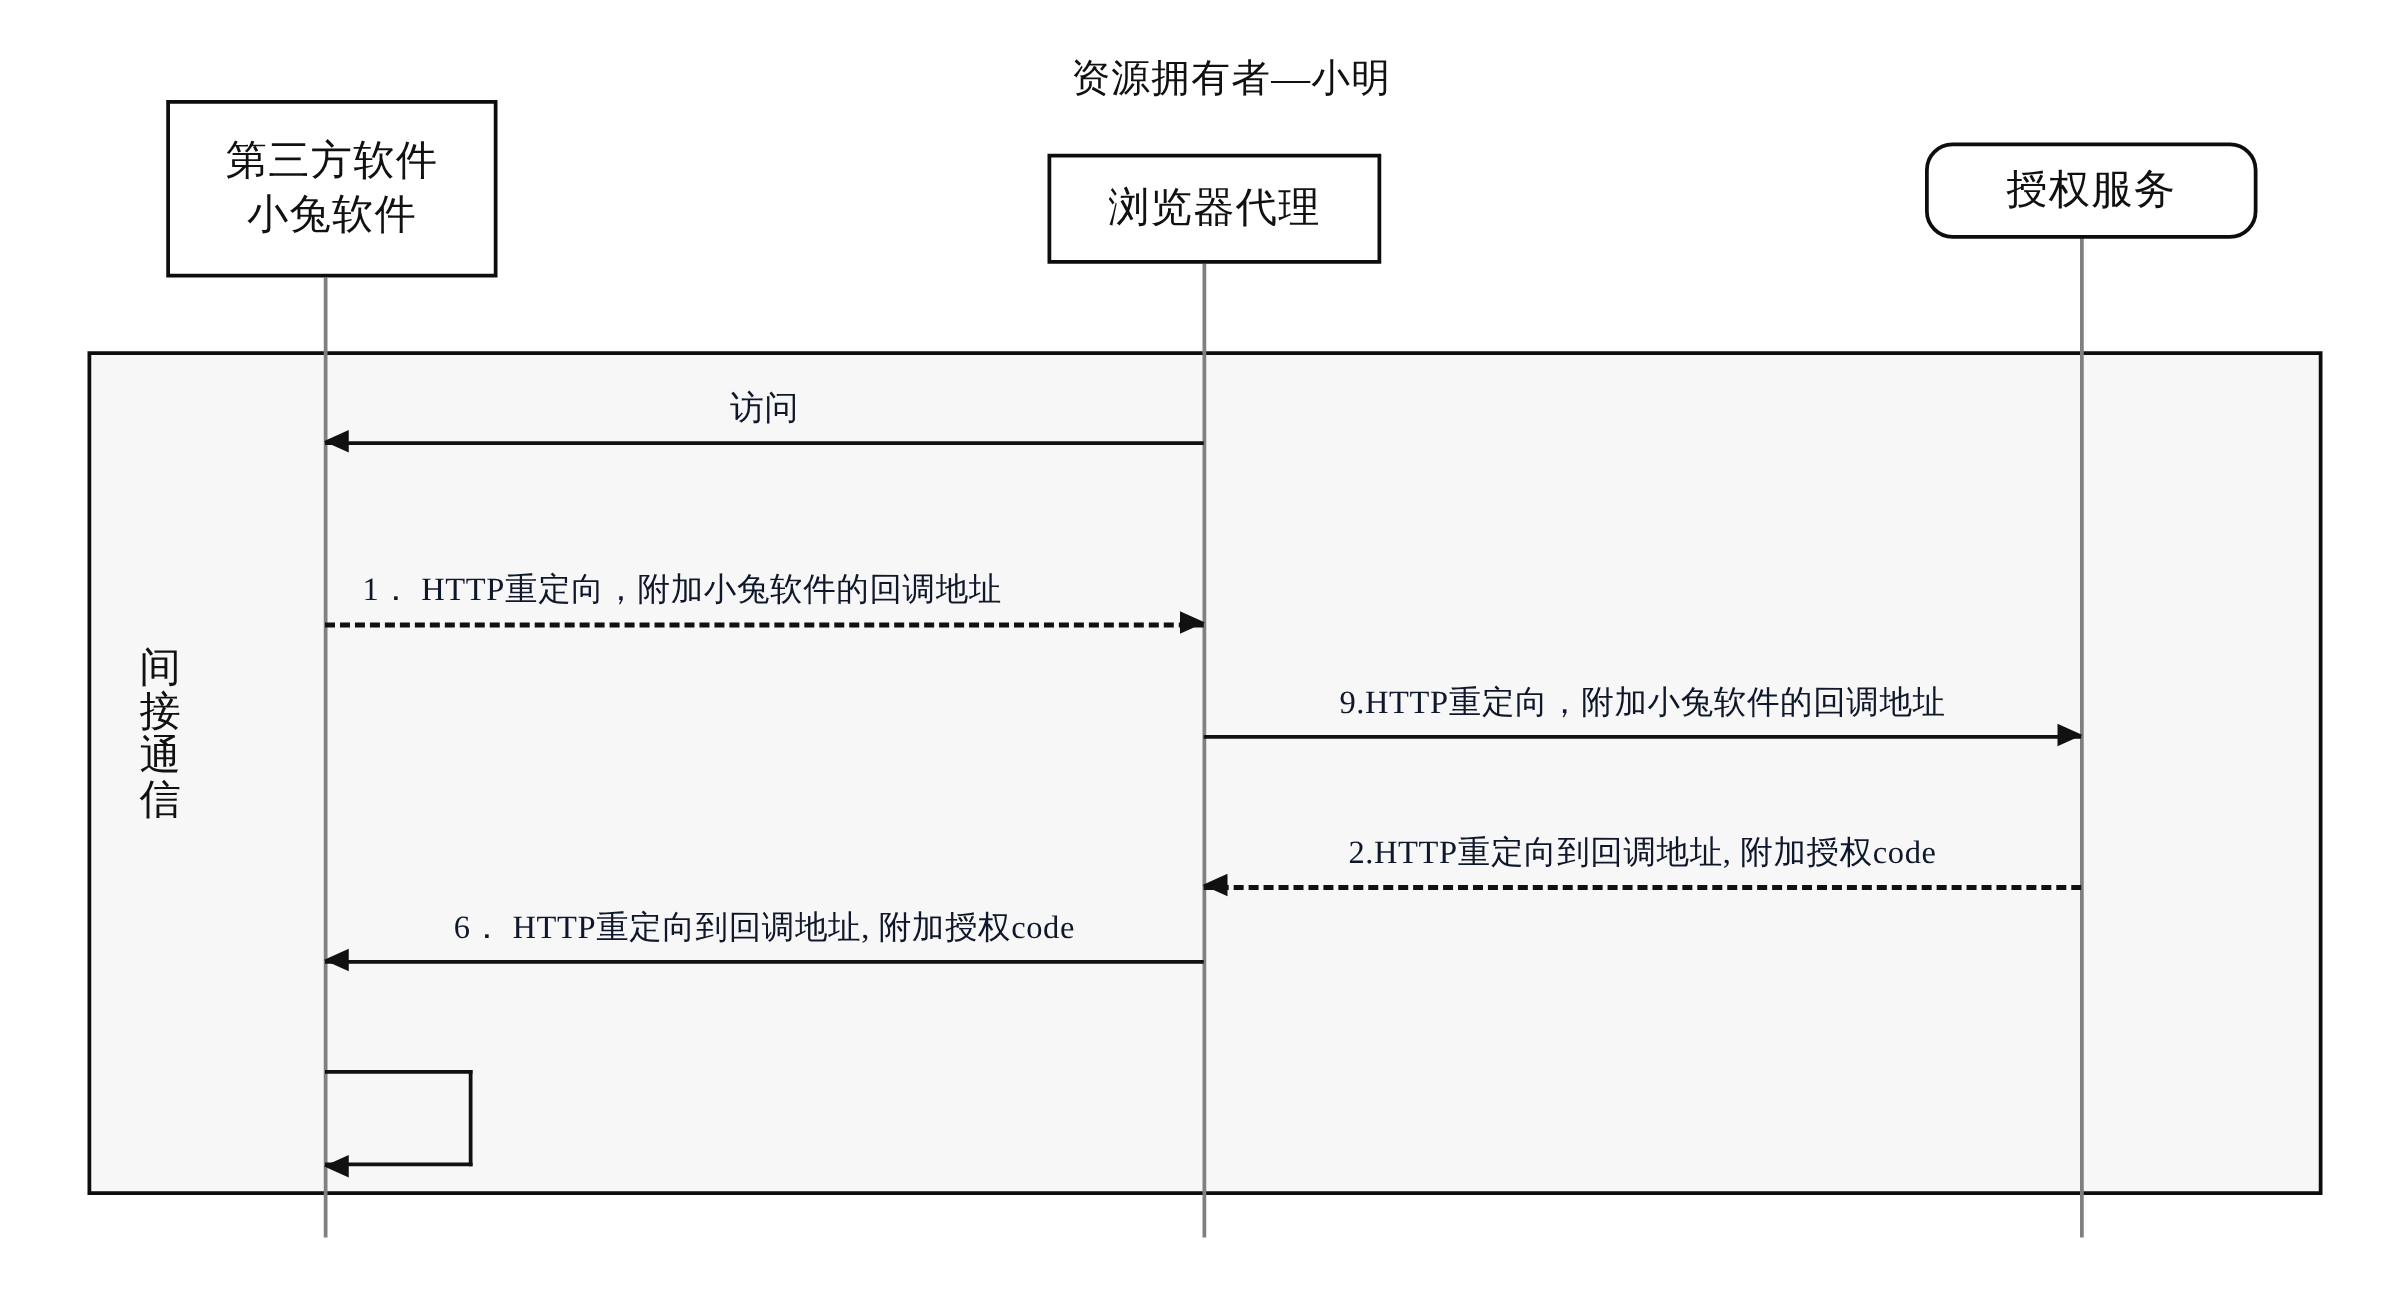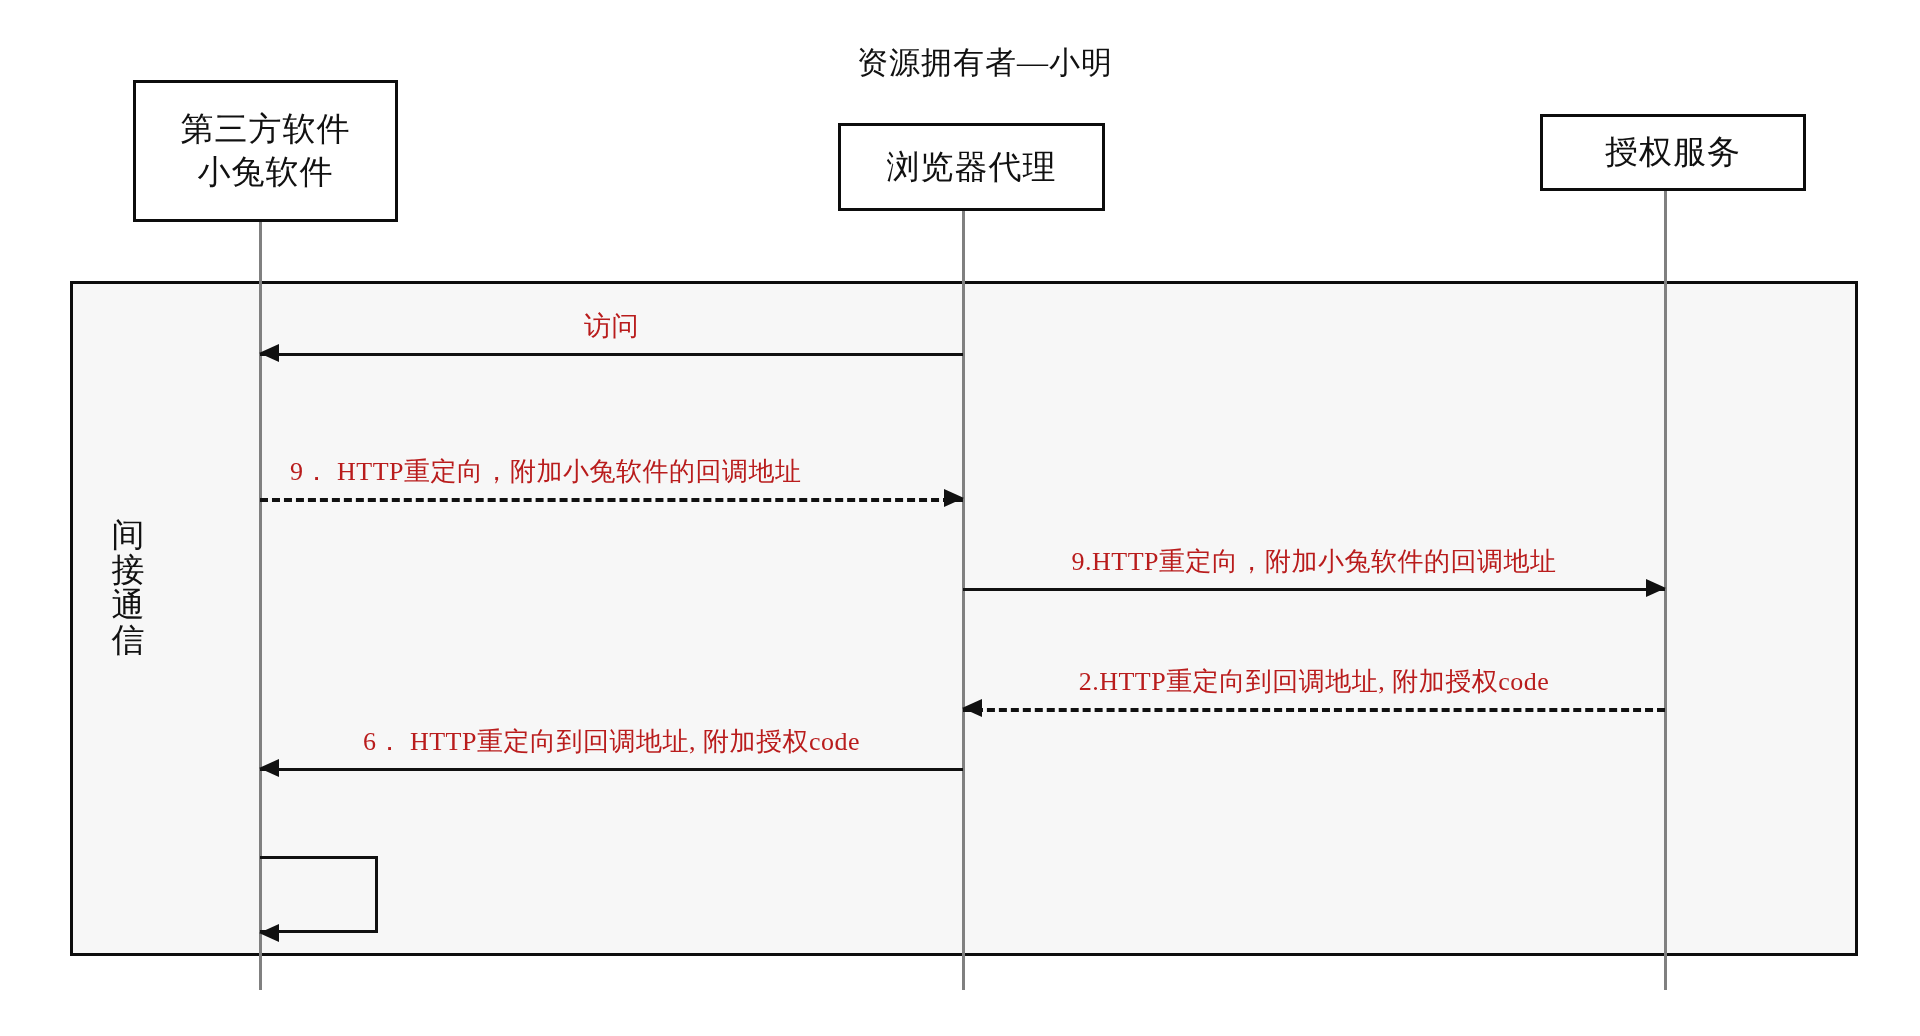--- a/index.html
+++ b/index.html
@@ -90,21 +90,21 @@
   .msg.to-right .head{
     right:-1px;
     border-left:20px solid #111111;
   }
   .msg .label{
     position:absolute;
     bottom:9px;
     width:100%;
     text-align:center;
     font-size:27px;
-    color:#b91c1c;
+    color:#0f172a;
     white-space:nowrap;
     letter-spacing:0.5px;
     margin-top:48px;
   }
   .msg .label b{font-weight:normal;}
   .msg .label.tight{font-size:26px;}
 
   
   .selfmsg{position:absolute;z-index:4;}
   .selfmsg .topline,
@@ -156,37 +156,37 @@
 
   <div class="actor-box" style="left:133px;top:80px;width:265px;height:142px;">
     <span class="ln">第三方软件</span>
     <span class="ln">小兔软件</span>
   </div>
 
   <div class="actor-box" style="left:838px;top:123px;width:267px;height:88px;">
     <span class="ln">浏览器代理</span>
   </div>
 
-  <div class="actor-box" style="left:1540px;top:114px;width:266px;height:77px;">
+  <div class="actor-box" style="left:1540px;top:114px;width:266px;height:77px;border-radius:22px;">
     <span class="ln">授权服务</span>
   </div>
 
   <div class="msg to-left" style="left:260px;top:353px;width:703px;">
     <div class="line"></div>
     <div class="head"></div>
     <div class="label">
       <span>访问</span>
     </div>
   </div>
 
   <div class="msg to-right dashed" style="left:260px;top:498px;width:703px;">
     <div class="line"></div>
     <div class="head"></div>
     <div class="label tight" style="text-align:left;padding-left:30px;box-sizing:border-box;">
-      <span>9． HTTP重定向，附加小兔软件的回调地址</span>
+      <span>1． HTTP重定向，附加小兔软件的回调地址</span>
     </div>
   </div>
 
   <div class="msg to-right" style="left:963px;top:588px;width:702px;">
     <div class="line"></div>
     <div class="head"></div>
     <div class="label tight">
       <span>9.HTTP重定向，</span><b>附加小兔软件的回调地址</b>
     </div>
   </div>

